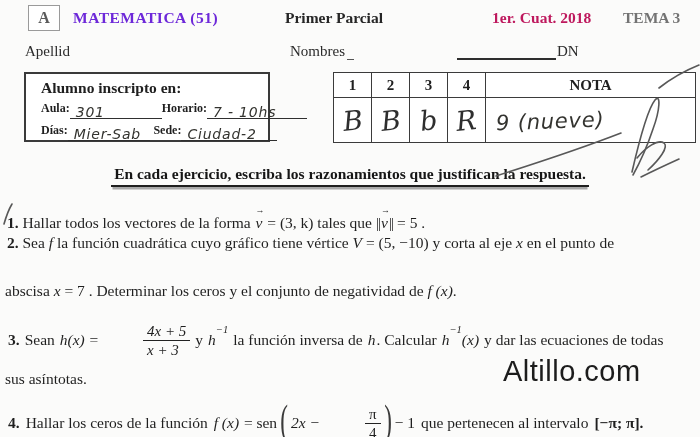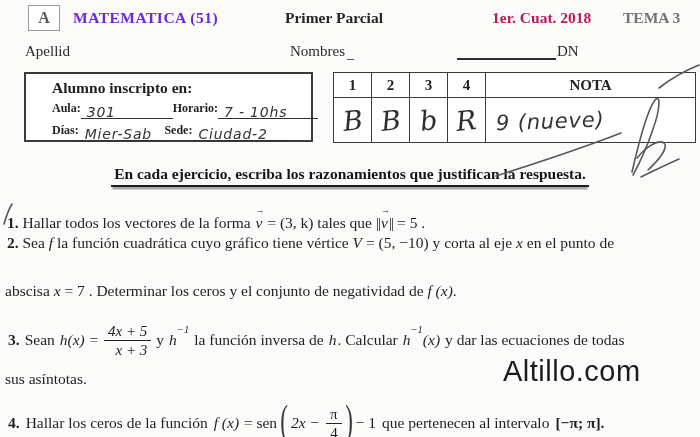--- a/index.html
+++ b/index.html
@@ -17,22 +17,22 @@
         font-weight:bold;font-size:16px;color:#5a5a5a;background:#fff;}
   .course{left:73px;top:9px;font-weight:bold;font-size:15.5px;color:#6d28d9;letter-spacing:.5px;}
   .examtitle{left:285px;top:9px;font-weight:bold;font-size:15.5px;color:#262626;}
   .term{left:448px;top:9px;font-weight:bold;font-size:15.5px;color:#be185d;margin-left:44px;}
   .tema{left:623px;top:9px;font-weight:bold;font-size:15.5px;color:#737373;}
   .row2lbl{top:43px;font-weight:normal;font-size:15px;color:#2b2b2b;}
   .mini-line{left:347px;top:59px;width:7px;border-bottom:1.5px solid #555;height:0;}
   .dn-line{left:457px;top:58px;width:99px;border-bottom:2px solid #2e2e2e;height:0;}
 
   
-  .enrollbox{left:24px;top:72px;width:289px;height:70px;border:2px solid #3a3a3a;
-             background:#fff;padding:4px 0 0 26px;box-sizing:border-box;font-size:15px;}
+  .enrollbox{left:24px;top:72px;width:246px;height:70px;border:2px solid #3a3a3a;
+             background:#fff;padding:4px 0 0 15px;box-sizing:border-box;font-size:15px;}
   .eb-title{font-weight:bold;font-size:15.5px;line-height:19px;}
   .eb-line{line-height:21px;white-space:nowrap;}
   .eb-line b{font-size:12px;}
   .fill{display:inline-block;border-bottom:1.6px solid #2f2f2f;height:17px;
         vertical-align:bottom;padding-left:6px;box-sizing:border-box;}
   .hand{font-family:"DejaVu Sans",sans-serif;font-style:italic;color:#33332f;
         letter-spacing:.8px;font-size:14px;transform:rotate(-1.5deg);}
   .w-aula{width:92px;}.w-hor{width:100px;}.w-dias{width:82px;}.w-sede{width:96px;}
 
   
@@ -50,21 +50,21 @@
   
   .instruction{left:0;top:165px;width:700px;text-align:center;}
   .instruction span{display:inline-block;font-weight:bold;font-size:15.5px;color:#161616;
         border-bottom:2.5px solid #1e1e1e;box-shadow:0 4px 0 -1.5px #a8a8a8;padding:0 3px 2px;}
 
   
   .line{position:absolute;left:7px;white-space:nowrap;font-size:15.5px;}
   .exnum{font-weight:bold;}
   .mline{position:absolute;left:8px;display:flex;align-items:center;gap:5px;
          white-space:nowrap;font-size:15.5px;}
-  .frac{display:inline-flex;flex-direction:column;text-align:right;font-size:15px;line-height:18px;}
+  .frac{display:inline-flex;flex-direction:column;text-align:left;font-size:15px;line-height:18px;margin-left:39px;}
   .frac .den{border-top:1.5px solid #222;}
   .frac .num,.frac .den{padding:0 4px;}
   sup.inv{font-size:10.5px;position:relative;top:-6px;font-style:italic;}
   .vec{position:relative;display:inline-block;padding:0 1px;font-style:italic;}
   .vec .arrow{position:absolute;top:-9px;left:1px;font-size:9px;font-style:normal;letter-spacing:-1px;color:#2a2a2a;}
   .bars{letter-spacing:-1px;}
   .bigp{font-size:42px;font-weight:400;line-height:.9;transform:scaleX(.55);
         margin:0 -6px;color:#3a3a3a;position:relative;top:-2px;}
   .semib{font-weight:600;}
 

